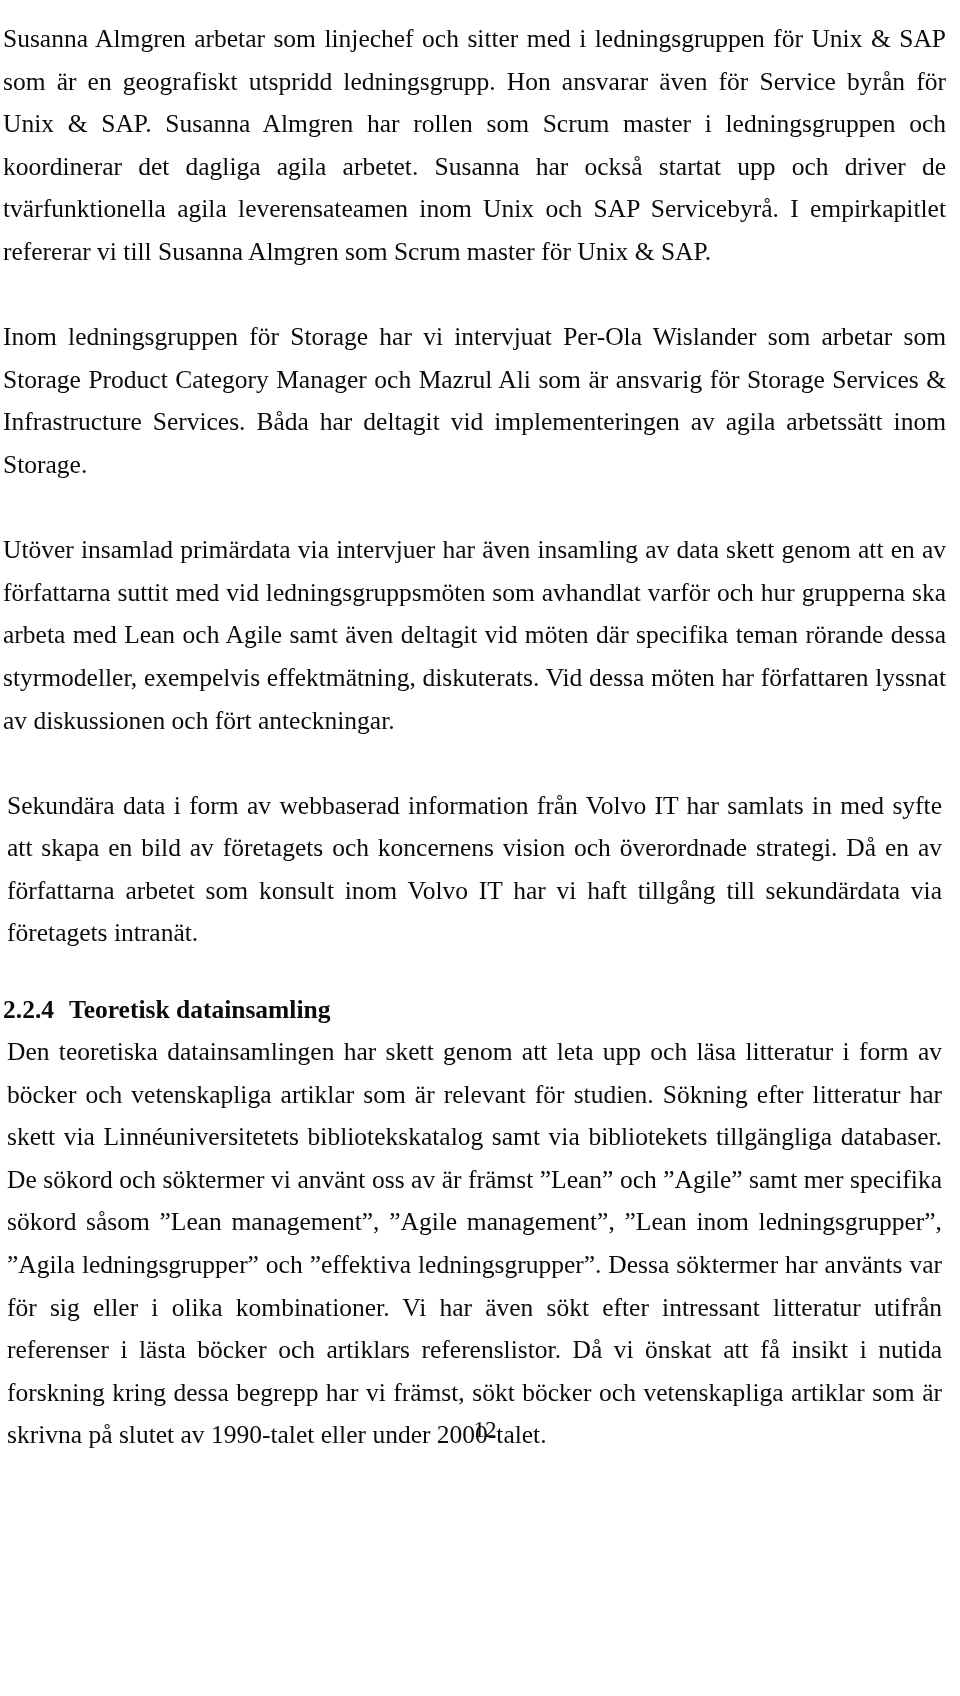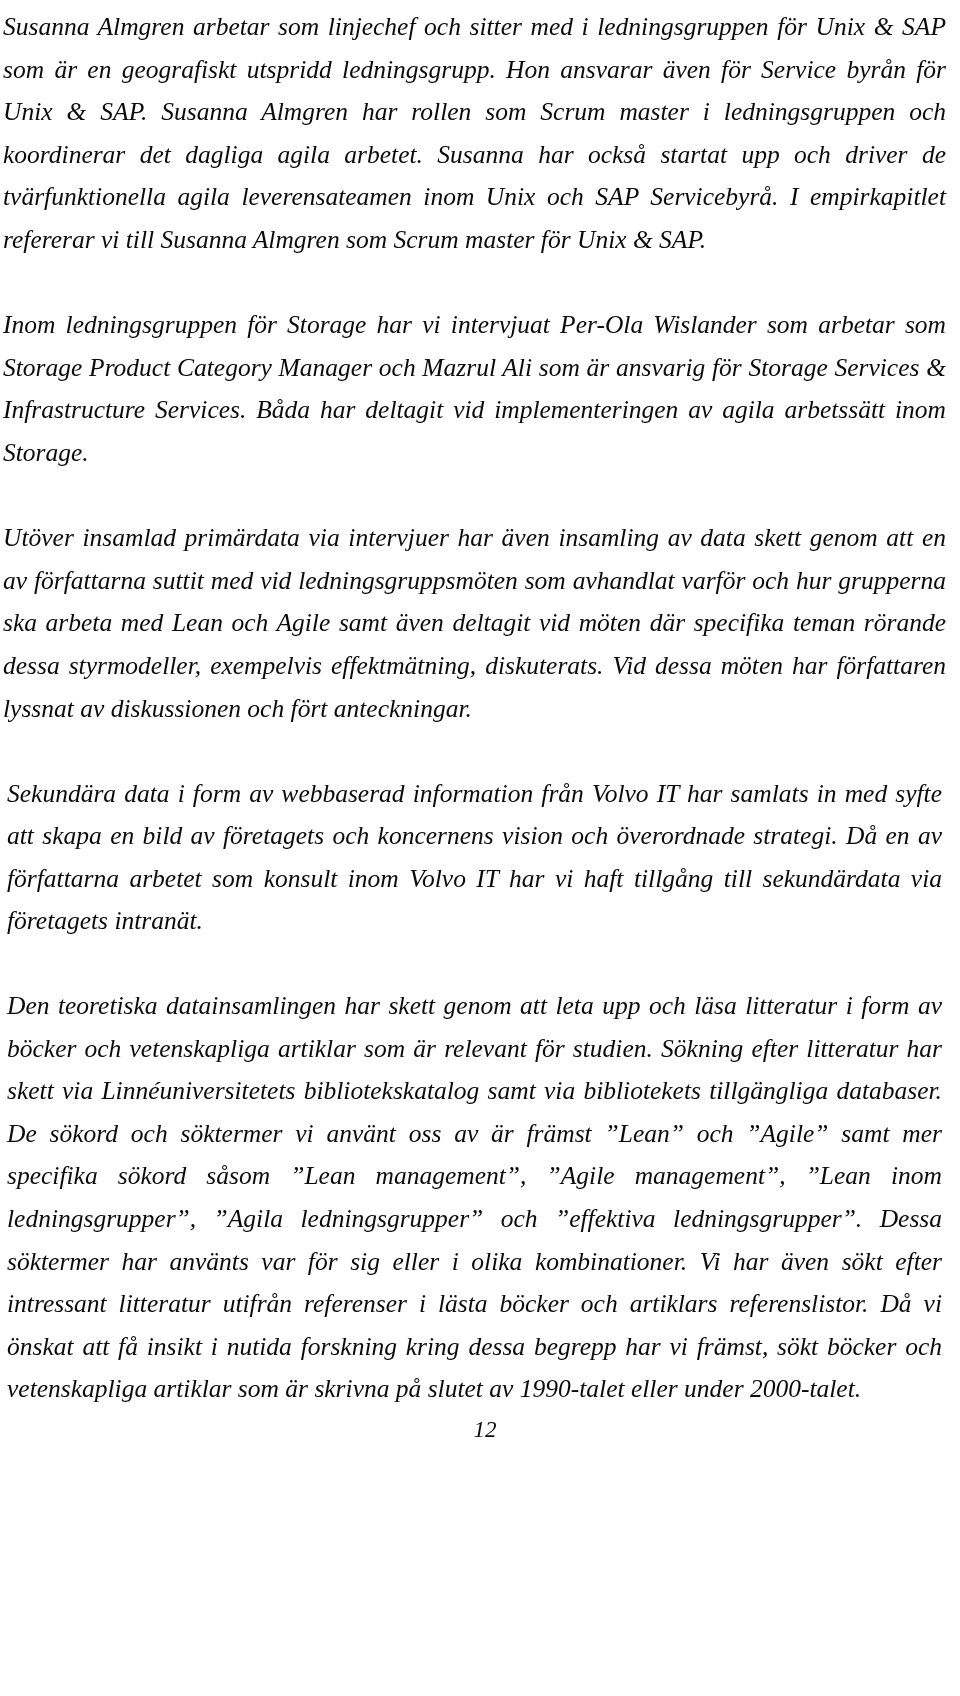--- a/index.html
+++ b/index.html
@@ -6,25 +6,24 @@
     margin: 0;
     padding: 0;
     background: #ffffff;
   }
   .page {
     position: relative;
     width: 960px;
     height: 1458px;
     background: #ffffff;
     box-sizing: border-box;
-    padding: 4px 14px 0 3px;
+    padding: 16px 14px 0 3px;
     font-family: "Liberation Serif", "DejaVu Serif", serif;
     color: #0b0b0b;
     overflow: hidden;
-    font-style: italic;
   }
   .body-text {
     font-size: 25.5px;
     line-height: 42.6px;
     text-align: justify;
     text-justify: inter-word;
     margin: 0;
     -webkit-font-smoothing: antialiased;
   }
   .para {
@@ -74,20 +73,21 @@
     <p class="body-text para">Susanna Almgren arbetar som linjechef och sitter med i ledningsgruppen för Unix &amp; SAP som är en geografiskt utspridd ledningsgrupp. Hon ansvarar även för Service byrån för Unix &amp; SAP. Susanna Almgren har rollen som Scrum master i ledningsgruppen och koordinerar det dagliga agila arbetet. Susanna har också startat upp och driver de tvärfunktionella agila leverensateamen inom Unix och SAP Servicebyrå. I empirkapitlet refererar vi till Susanna Almgren som Scrum master för Unix &amp; SAP.</p>
 
     <p class="body-text para">Inom ledningsgruppen för Storage har vi intervjuat Per-Ola Wislander som arbetar som Storage Product Category Manager och Mazrul Ali som är ansvarig för Storage Services &amp; Infrastructure Services. Båda har deltagit vid implementeringen av agila arbetssätt inom Storage.</p>
 
     <p class="body-text para">Utöver insamlad primärdata via intervjuer har även insamling av data skett genom att en av författarna suttit med vid ledningsgruppsmöten som avhandlat varför och hur grupperna ska arbeta med Lean och Agile samt även deltagit vid möten där specifika teman rörande dessa styrmodeller, exempelvis effektmätning, diskuterats. Vid dessa möten har författaren lyssnat av diskussionen och fört anteckningar.</p>
 
     <p class="body-text para-tight">Sekundära data i form av webbaserad information från Volvo IT har samlats in med syfte att skapa en bild av företagets och koncernens vision och överordnade strategi. Då en av författarna arbetet som konsult inom Volvo IT har vi haft tillgång till sekundärdata via företagets intranät.</p>
 
     <div class="spacer-block"></div>
 
+    <h2 class="section-heading"><span class="heading-num">2.2.4</span><span>Teoretisk datainsamling</span></h2>
 
     <p class="body-text para-tight">Den teoretiska datainsamlingen har skett genom att leta upp och läsa litteratur i form av böcker och vetenskapliga artiklar som är relevant för studien. Sökning efter litteratur har skett via Linnéuniversitetets bibliotekskatalog samt via bibliotekets tillgängliga databaser. De sökord och söktermer vi använt oss av är främst ”Lean” och ”Agile” samt mer specifika sökord såsom ”Lean management”, ”Agile management”, ”Lean inom ledningsgrupper”, ”Agila ledningsgrupper” och ”effektiva ledningsgrupper”. Dessa söktermer har använts var för sig eller i olika kombinationer. Vi har även sökt efter intressant litteratur utifrån referenser i lästa böcker och artiklars referenslistor. Då vi önskat att få insikt i nutida forskning kring dessa begrepp har vi främst, sökt böcker och vetenskapliga artiklar som är skrivna på slutet av 1990-talet eller under 2000-talet.</p>
 
   </div>
 
   <div class="footer">12</div>
 
 </div>
 
 </body></html>

